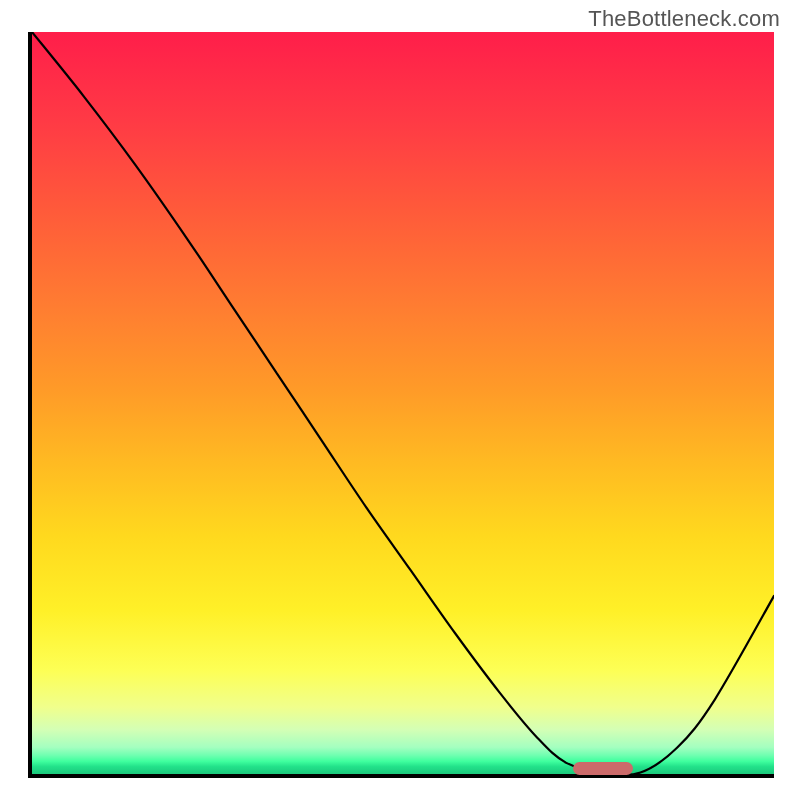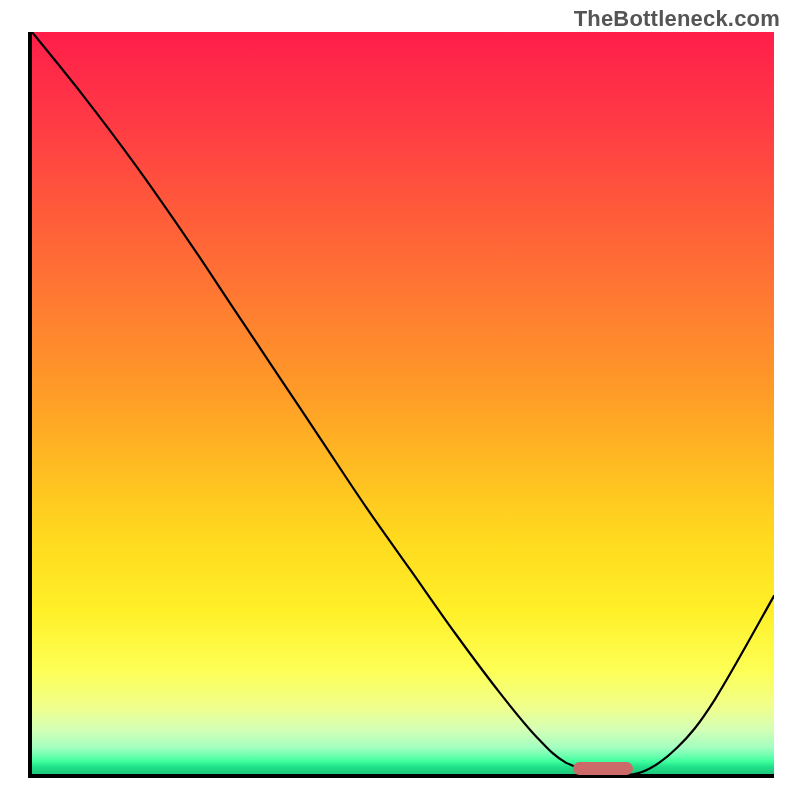--- a/index.html
+++ b/index.html
@@ -8,21 +8,21 @@
     height: 800px;
     background: #ffffff;
     font-family: Arial, Helvetica, sans-serif;
     position: relative;
   }
   .watermark {
     position: absolute;
     top: 6px;
     right: 20px;
     font-size: 22px;
-    font-weight: bold;
+    font-weight: normal;
     color: #555555;
     letter-spacing: 0.2px;
   }
   .plot {
     position: absolute;
     left: 28px;
     top: 32px;
     width: 746px;
     height: 746px;
     border-left: 4px solid #000;

